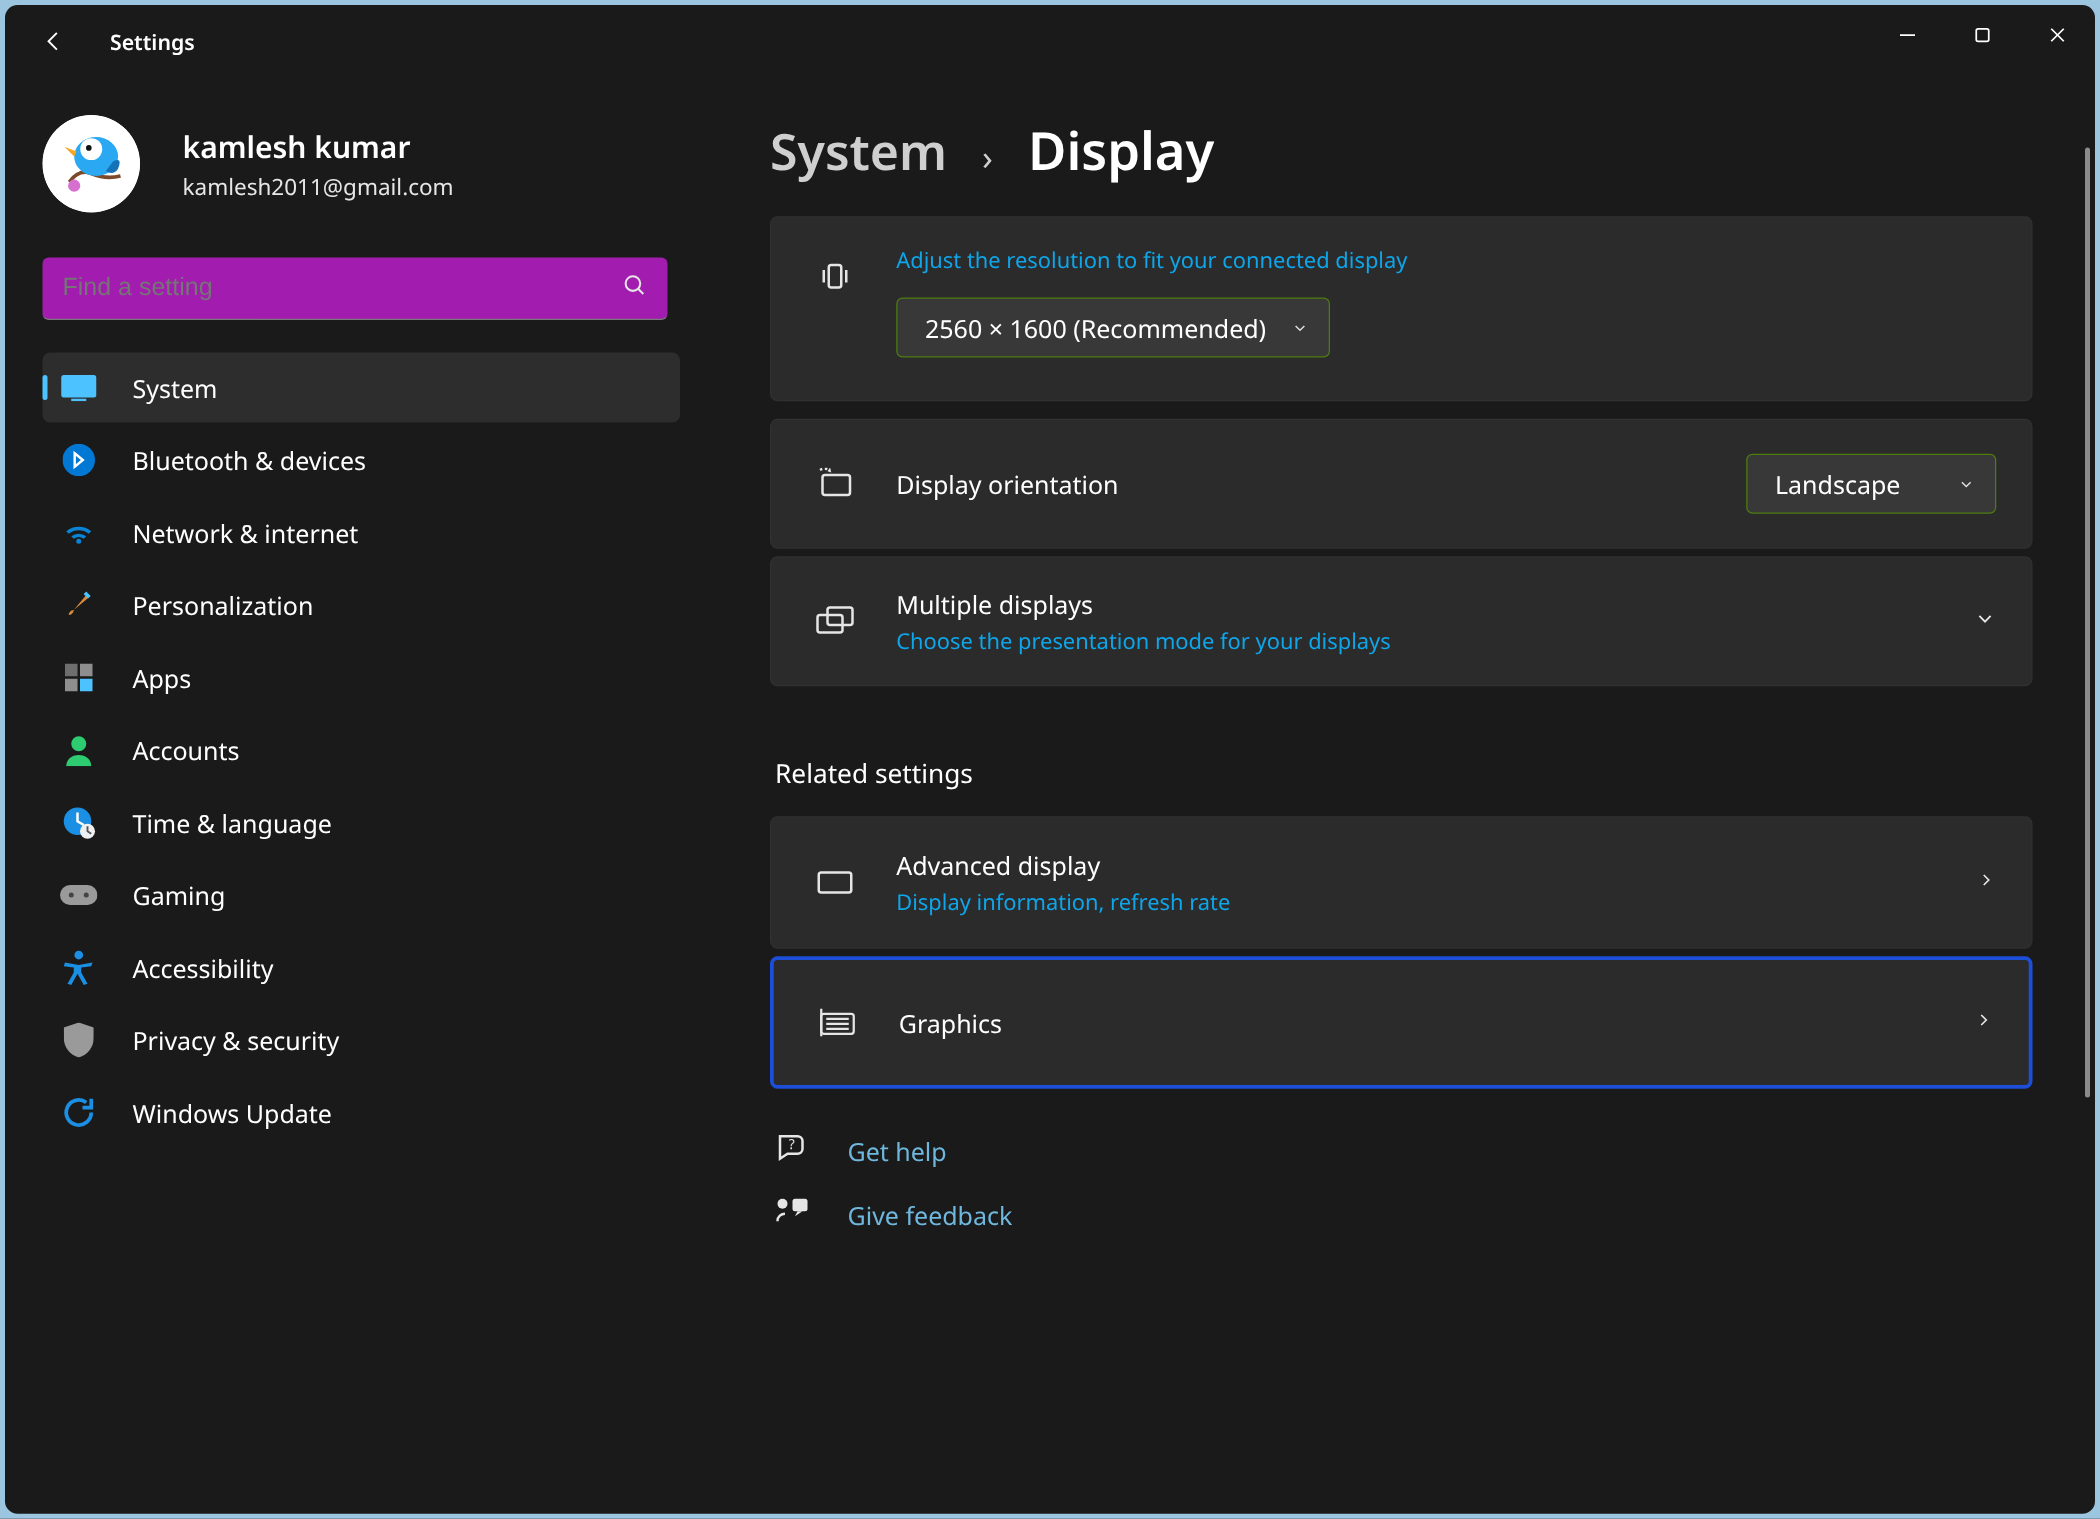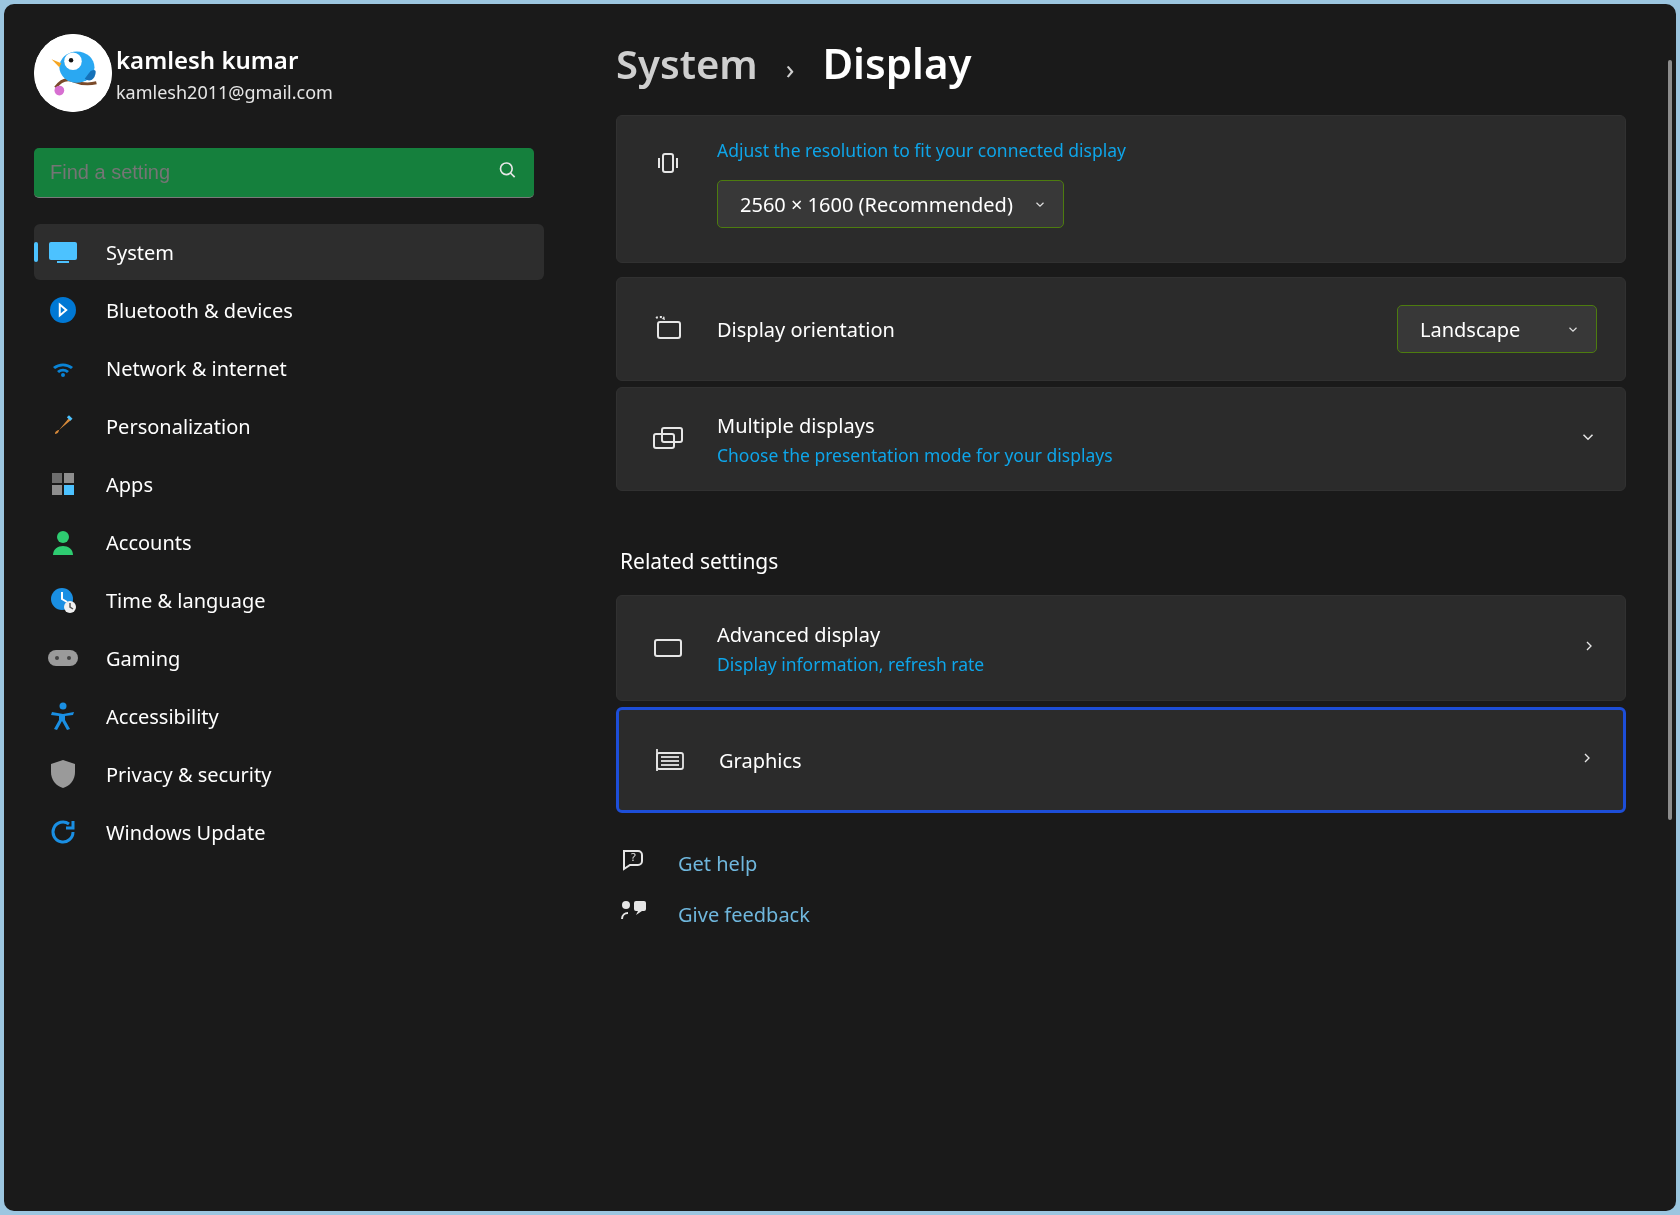--- a/index.html
+++ b/index.html
@@ -29,31 +29,31 @@
   .app-title { margin-left: 34px; font-size: 17px; font-weight: 600; }
   .win-controls { position:absolute; right:0; top:0; display:flex; height:48px; }
   .win-btn { width:60px; display:flex; align-items:center; justify-content:center; color:#fff; }
   .win-btn svg { display:block; }
 
   
   .content { display:flex; height: calc(100% - 58px); }
   .sidebar { width: 540px; padding: 30px 0 0 30px; display:flex; flex-direction:column; }
   .main { flex:1; padding: 30px 14px 0 72px; position:relative; overflow:hidden; }
 
-  .user-row { display:flex; align-items:center; gap:4px; margin-bottom:36px; }
+  .user-row { display:flex; align-items:center; gap:34px; margin-bottom:36px; }
   .avatar {
     width:78px; height:78px; border-radius:50%;
     background:#fff; position:relative; overflow:hidden;
   }
   .user-name { font-size:24px; font-weight:600; }
   .user-email { font-size:18px; color:#e6e6e6; margin-top:4px; }
 
   .search-wrap { position:relative; width:500px; margin-bottom:26px; }
   .search-input {
-    width:100%; height:50px; background:#15803d; border:none; border-bottom:1px solid #7a7a7a;
+    width:100%; height:50px; background:#a21caf; border:none; border-bottom:1px solid #7a7a7a;
     border-radius:5px; color:#cfcfcf; font-size:20px; padding:0 66px 0 16px; outline:none;
   }
   .search-icon { position:absolute; right:16px; top:50%; transform:translateY(-50%); color:#e6e6e6; }
 
   .nav { width:510px; display:flex; flex-direction:column; gap:2px; }
   .nav-item {
     height:56px; display:flex; align-items:center; gap:28px; padding-left:14px;
     border-radius:6px; font-size:20px; position:relative;
   }
   .nav-item.active { background:#2d2d2d; }
@@ -104,20 +104,46 @@
   .helplink { display:flex; align-items:center; gap:32px; font-size:20px; color:#6fb7dd; }
   .help-ico { width:26px; color:#e6e6e6; }
 
   
   .scrollbar { position:absolute; right:4px; top:56px; width:4px; height:760px; background:#8c8c8c; border-radius:3px; }
 </style>
 </head>
 <body>
 
 <div class="window">
+  <div class="titlebar">
+    <div class="back-btn">
+      <svg width="20" height="20" viewBox="0 0 24 24" fill="none" stroke="currentColor" stroke-width="1.8">
+          <path d="M15 4l-8 8 8 8"></path>
+        </svg>
+    </div>
+    <div class="app-title">Settings</div>
+    <div class="win-controls">
+      <div class="win-btn">
+        <svg width="14" height="14" viewBox="0 0 14 14" stroke="currentColor" stroke-width="1.4">
+            <line x1="1" y1="7" x2="13" y2="7"></line>
+          </svg>
+      </div>
+      <div class="win-btn">
+        <svg width="14" height="14" viewBox="0 0 14 14" fill="none" stroke="currentColor" stroke-width="1.4">
+            <rect x="2" y="2" width="10" height="10" rx="1.5"></rect>
+          </svg>
+      </div>
+      <div class="win-btn">
+        <svg width="14" height="14" viewBox="0 0 14 14" stroke="currentColor" stroke-width="1.4">
+            <line x1="2" y1="2" x2="12" y2="12"></line>
+            <line x1="12" y1="2" x2="2" y2="12"></line>
+          </svg>
+      </div>
+    </div>
+  </div>
 
   <div class="content">
 
     <div class="sidebar">
       <div class="user-row">
         <div class="avatar">
           <svg viewBox="0 0 80 80" width="78" height="78">
             <circle cx="40" cy="40" r="40" fill="#ffffff"></circle>
             <path d="M22 55 Q30 44 40 48 Q52 53 64 50" stroke="#7a4a2a" stroke-width="3" fill="none"></path>
             <ellipse cx="44" cy="34" rx="18" ry="16" fill="#2aa8f2"></ellipse>

